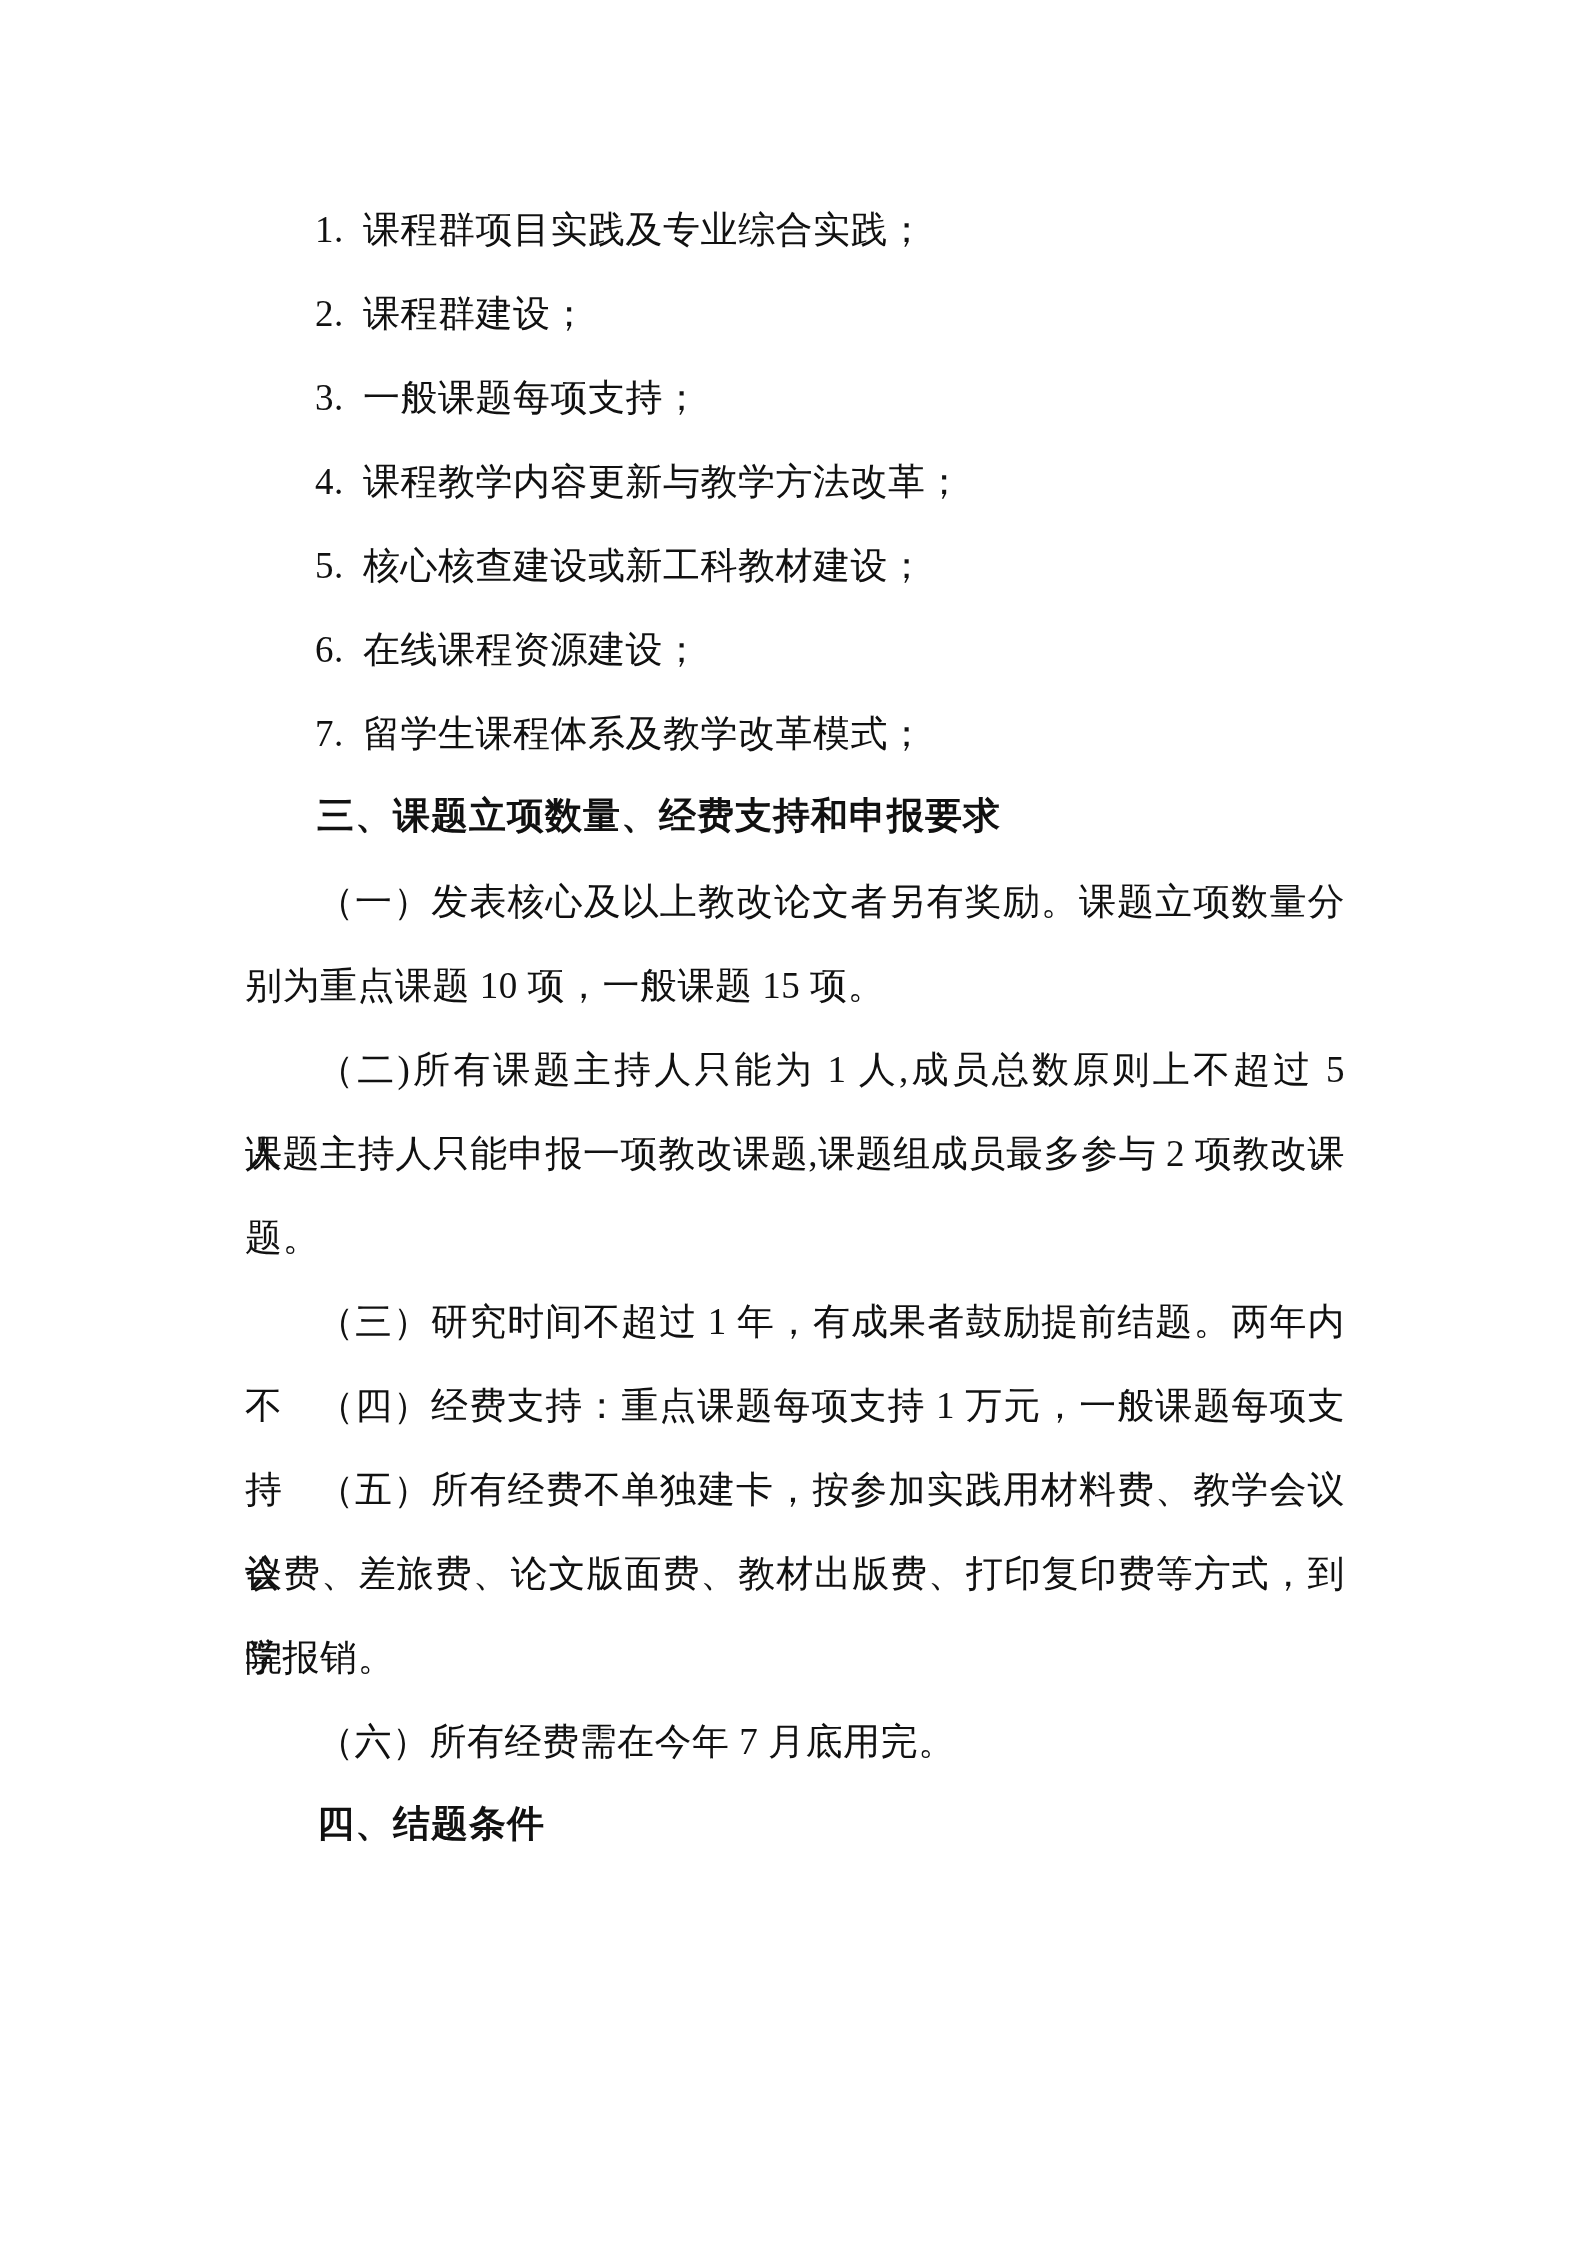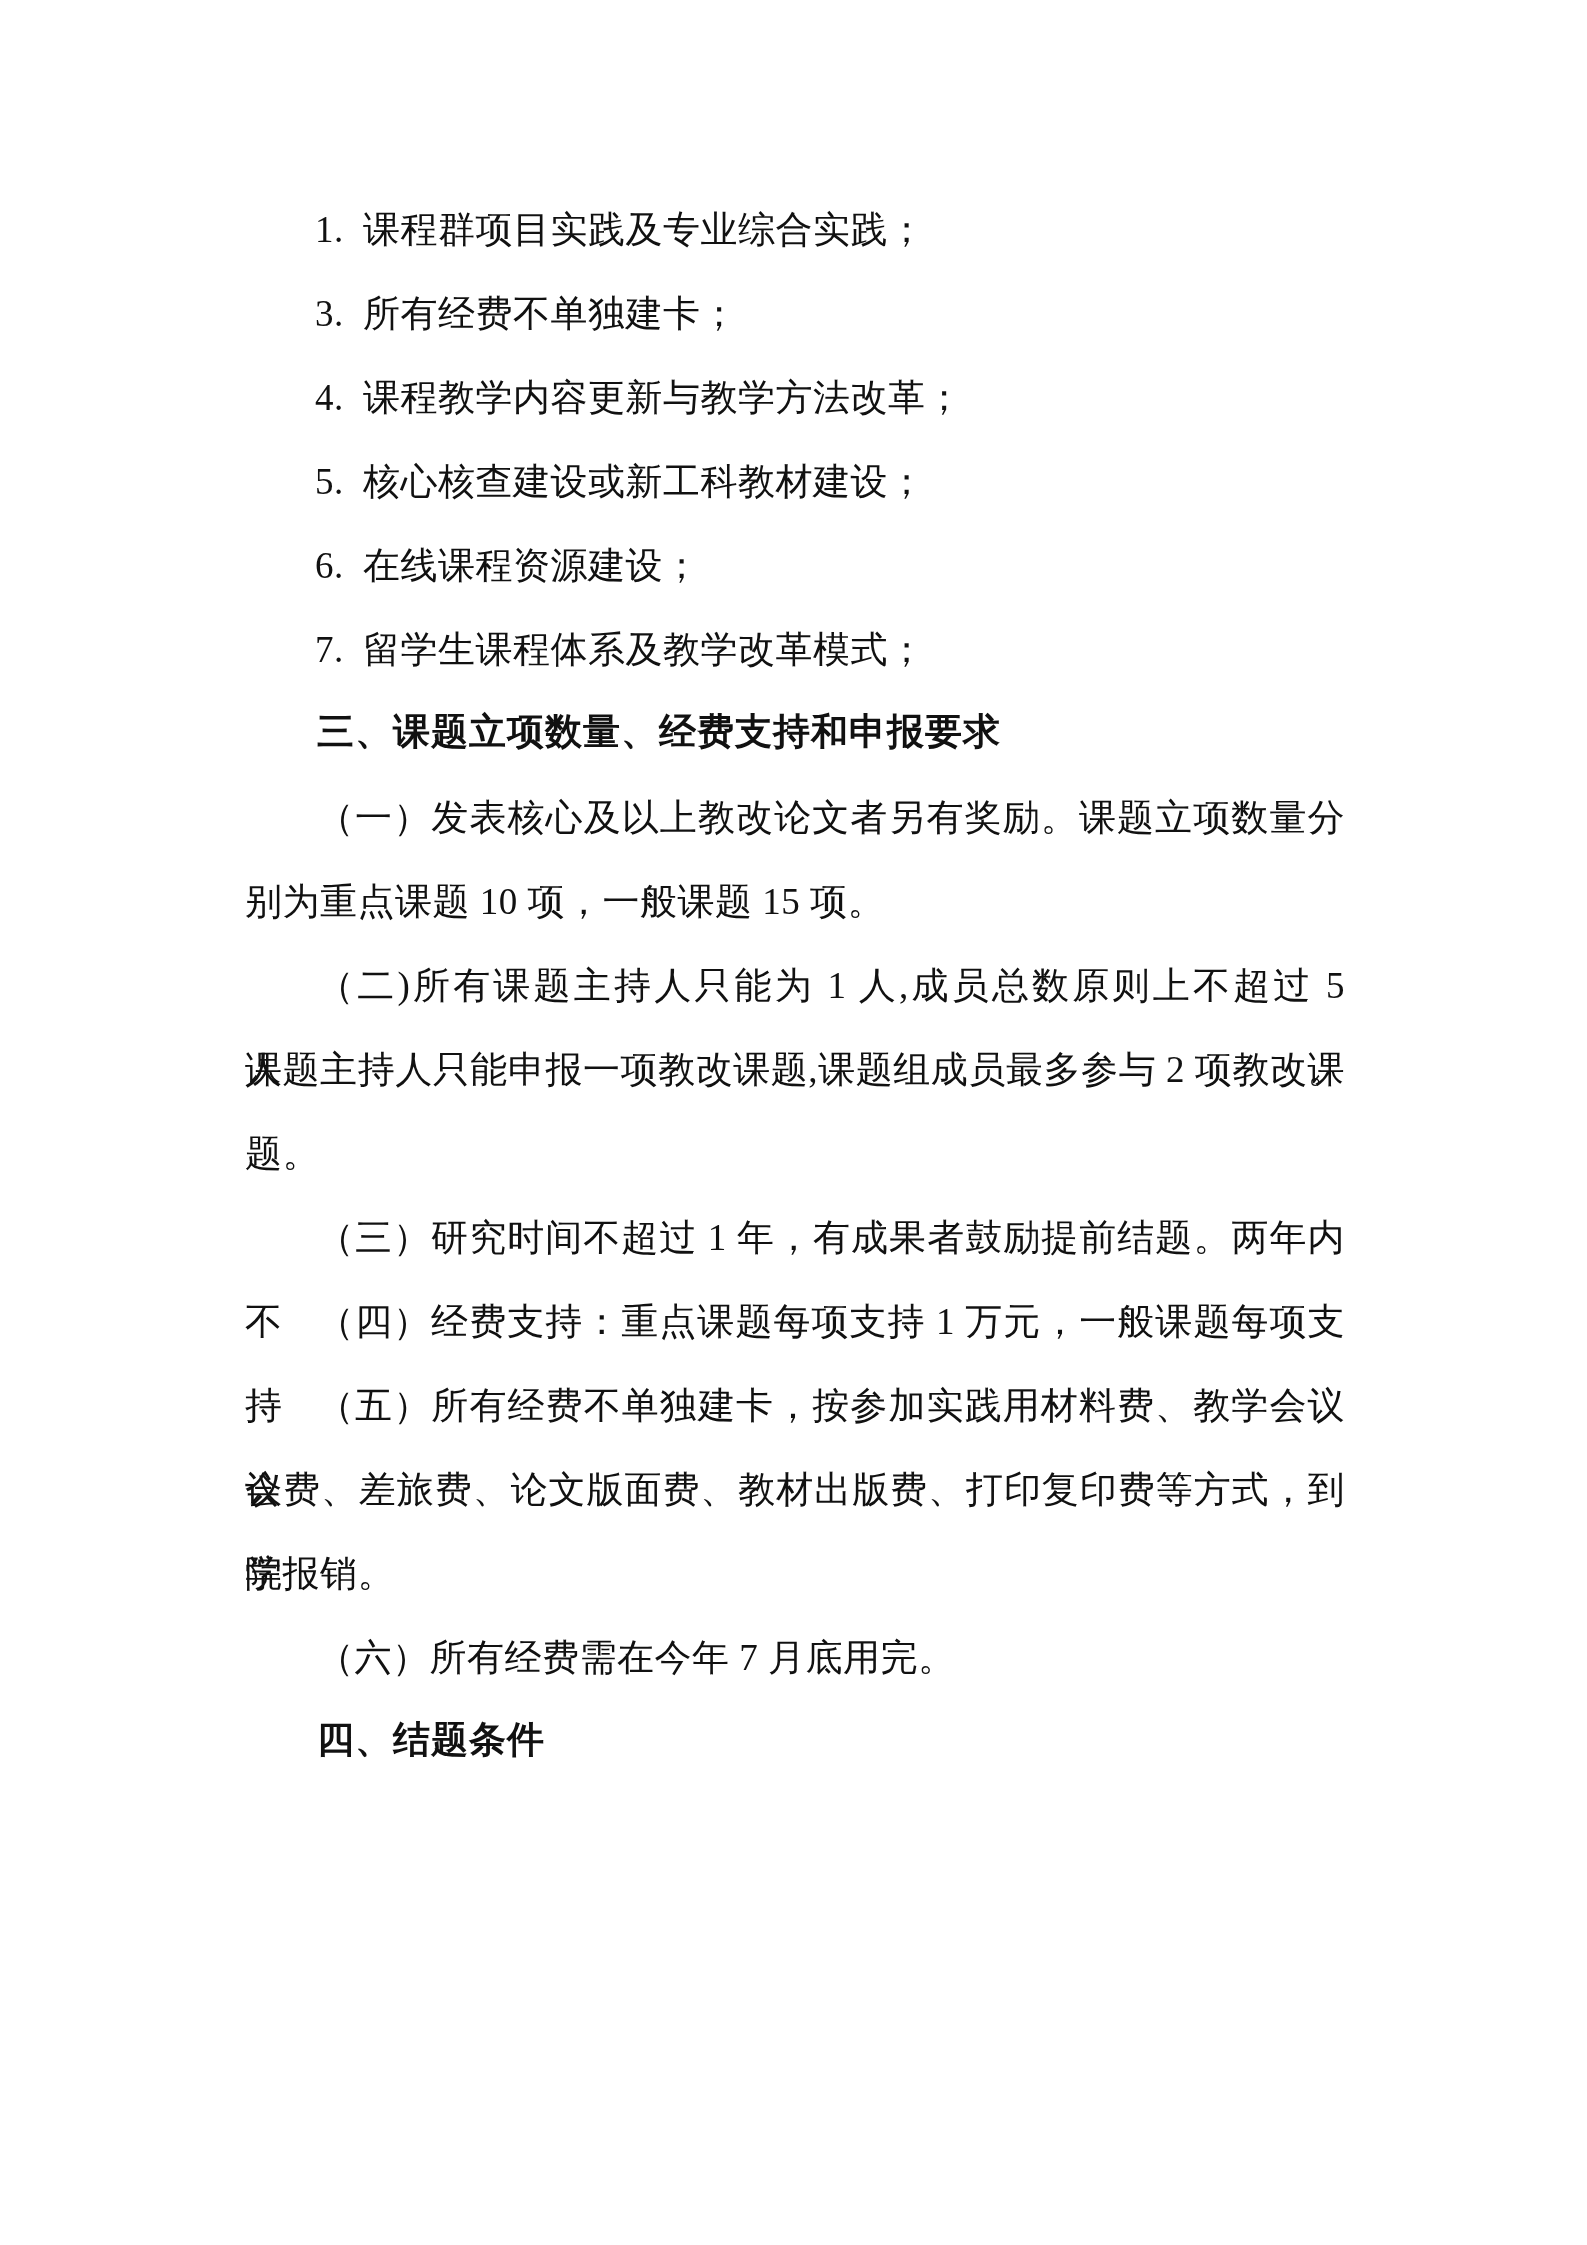--- a/index.html
+++ b/index.html
@@ -56,21 +56,24 @@
 </head>
 <body>
 
 <div class="page">
   <div class="doc-body">
 
     <div class="line listline">
       <span class="num">1.</span><span>课程群项目实践及专业综合实践；</span>
     </div>
     <div class="line listline">
-      <span class="num">3.</span><span>所有经费不单独建卡；</span>
+      <span class="num">2.</span><span>课程群建设；</span>
+    </div>
+    <div class="line listline">
+      <span class="num">3.</span><span>一般课题每项支持；</span>
     </div>
     <div class="line listline">
       <span class="num">4.</span><span>课程教学内容更新与教学方法改革；</span>
     </div>
     <div class="line listline">
       <span class="num">5.</span><span>核心核查建设或新工科教材建设；</span>
     </div>
     <div class="line listline">
       <span class="num">6.</span><span>在线课程资源建设；</span>
     </div>

